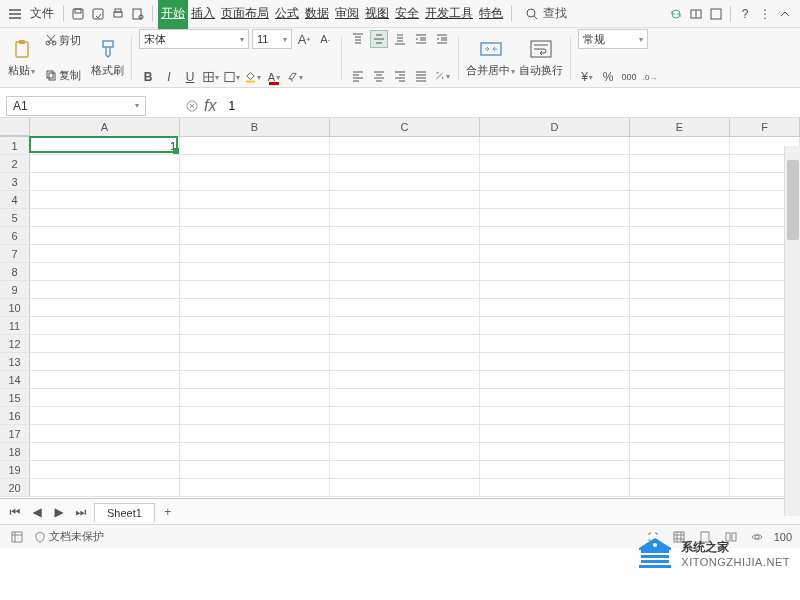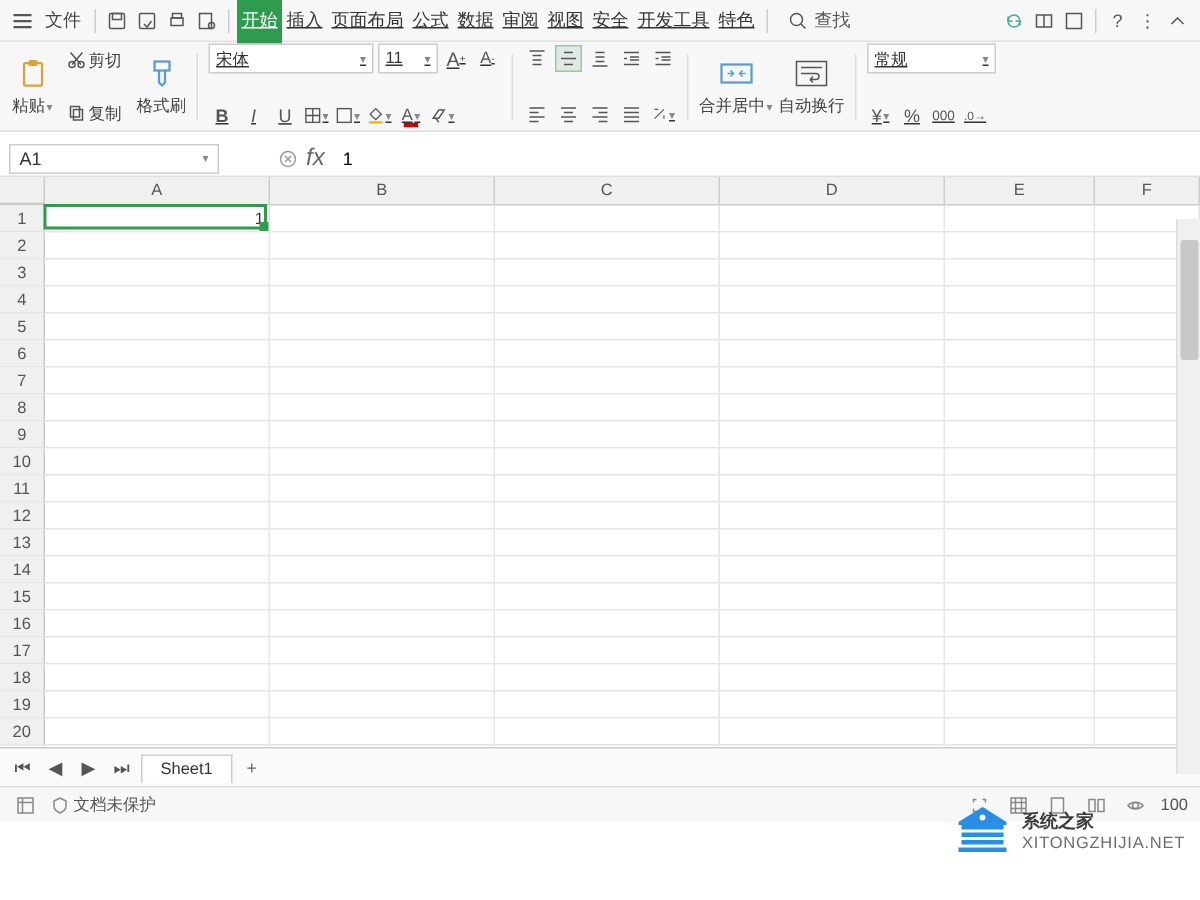--- a/index.html
+++ b/index.html
@@ -11,21 +11,21 @@
 .tabs { display: flex; align-items: center; gap: 0; }
 .tab { padding: 20px 3px; font-size: 12px; cursor: pointer; color: #333; text-decoration: underline; }
 .tab.active { background: #2e9b4f; color: #fff; }
 .search-area { display: flex; align-items: center; margin-left: 8px; gap: 4px; color: #555; }
 .ribbon { height: 60px; background: #f7f7f7; border-bottom: 1px solid #ddd; display: flex; align-items: center; padding: 4px 8px; gap: 4px; }
 .ribbon-group { display: flex; flex-direction: column; align-items: center; gap: 18px; padding: 0 3px; }
 .ribbon-big { display: flex; flex-direction: column; align-items: center; gap: 2px; cursor: pointer; font-size: 11px; color: #444; }
 .ribbon-big .ico { width: 24px; height: 24px; display: flex; align-items: center; justify-content: center; }
 .rsep { width: 1px; height: 44px; background: #ddd; margin: 0 3px; }
 .small-btn { font-size: 11px; padding: 1px 3px; cursor: pointer; display: flex; align-items: center; gap: 2px; color: #444; }
-.font-box { display: flex; flex-direction: column; gap: 19px; text-decoration: underline; }
+.font-box { display: flex; flex-direction: column; gap: 19px; }
 .font-row { display: flex; align-items: center; gap: 3px; }
 .font-select { border: 1px solid #ccc; background: #fff; height: 20px; font-size: 11px; padding: 0 4px; display: flex; align-items: center; justify-content: space-between; }
 .icon-btn { width: 18px; height: 18px; display: flex; align-items: center; justify-content: center; cursor: pointer; color: #555; border: 1px solid transparent; }
 .icon-btn.sel { background: #e0e9e3; border: 1px solid #9bc5a8; }
 .dd::after { content: "▾"; font-size: 8px; margin-left: 1px; color: #888; }
 .formula-bar { height: 24px; border-bottom: 1px solid #ddd; display: flex; align-items: center; margin-top: 6px; }
 .name-box { width: 140px; border: 1px solid #ccc; height: 20px; margin-left: 6px; display: flex; align-items: center; padding: 0 6px; justify-content: space-between; font-size: 12px; }
 .fx-area { display: flex; align-items: center; gap: 6px; margin-left: 40px; color: #666; }
 .fx-input { border: none; outline: none; font-size: 12px; padding: 0 6px; width: 500px; }
 .grid-area { position: relative; height: 380px; overflow: hidden; }
@@ -293,21 +293,21 @@
     <span class="ico">
         <svg width="24" height="20" viewBox="0 0 24 20">
           <rect x="2" y="2" width="20" height="16" fill="none" stroke="#555"></rect>
           <path d="M5 6h14M5 10h10a2 2 0 010 4h-4m0 0l2-2m-2 2l2 2" stroke="#555" fill="none"></path>
         </svg>
       </span>
     <span>自动换行</span>
   </div>
   <div class="rsep"></div>
   <div class="font-box">
-    <div class="font-select" style="width:86px">
+    <div class="font-select" style="width:70px">
         <span>常规</span>
         <span style="font-size:8px;color:#888">▾</span>
       </div>
     <div class="font-row">
       <span class="icon-btn dd">¥</span>
       <span class="icon-btn">%</span>
       <span class="icon-btn" style="font-size:9px">000</span>
       <span class="icon-btn" style="font-size:8px">.0→</span>
     </div>
   </div>

